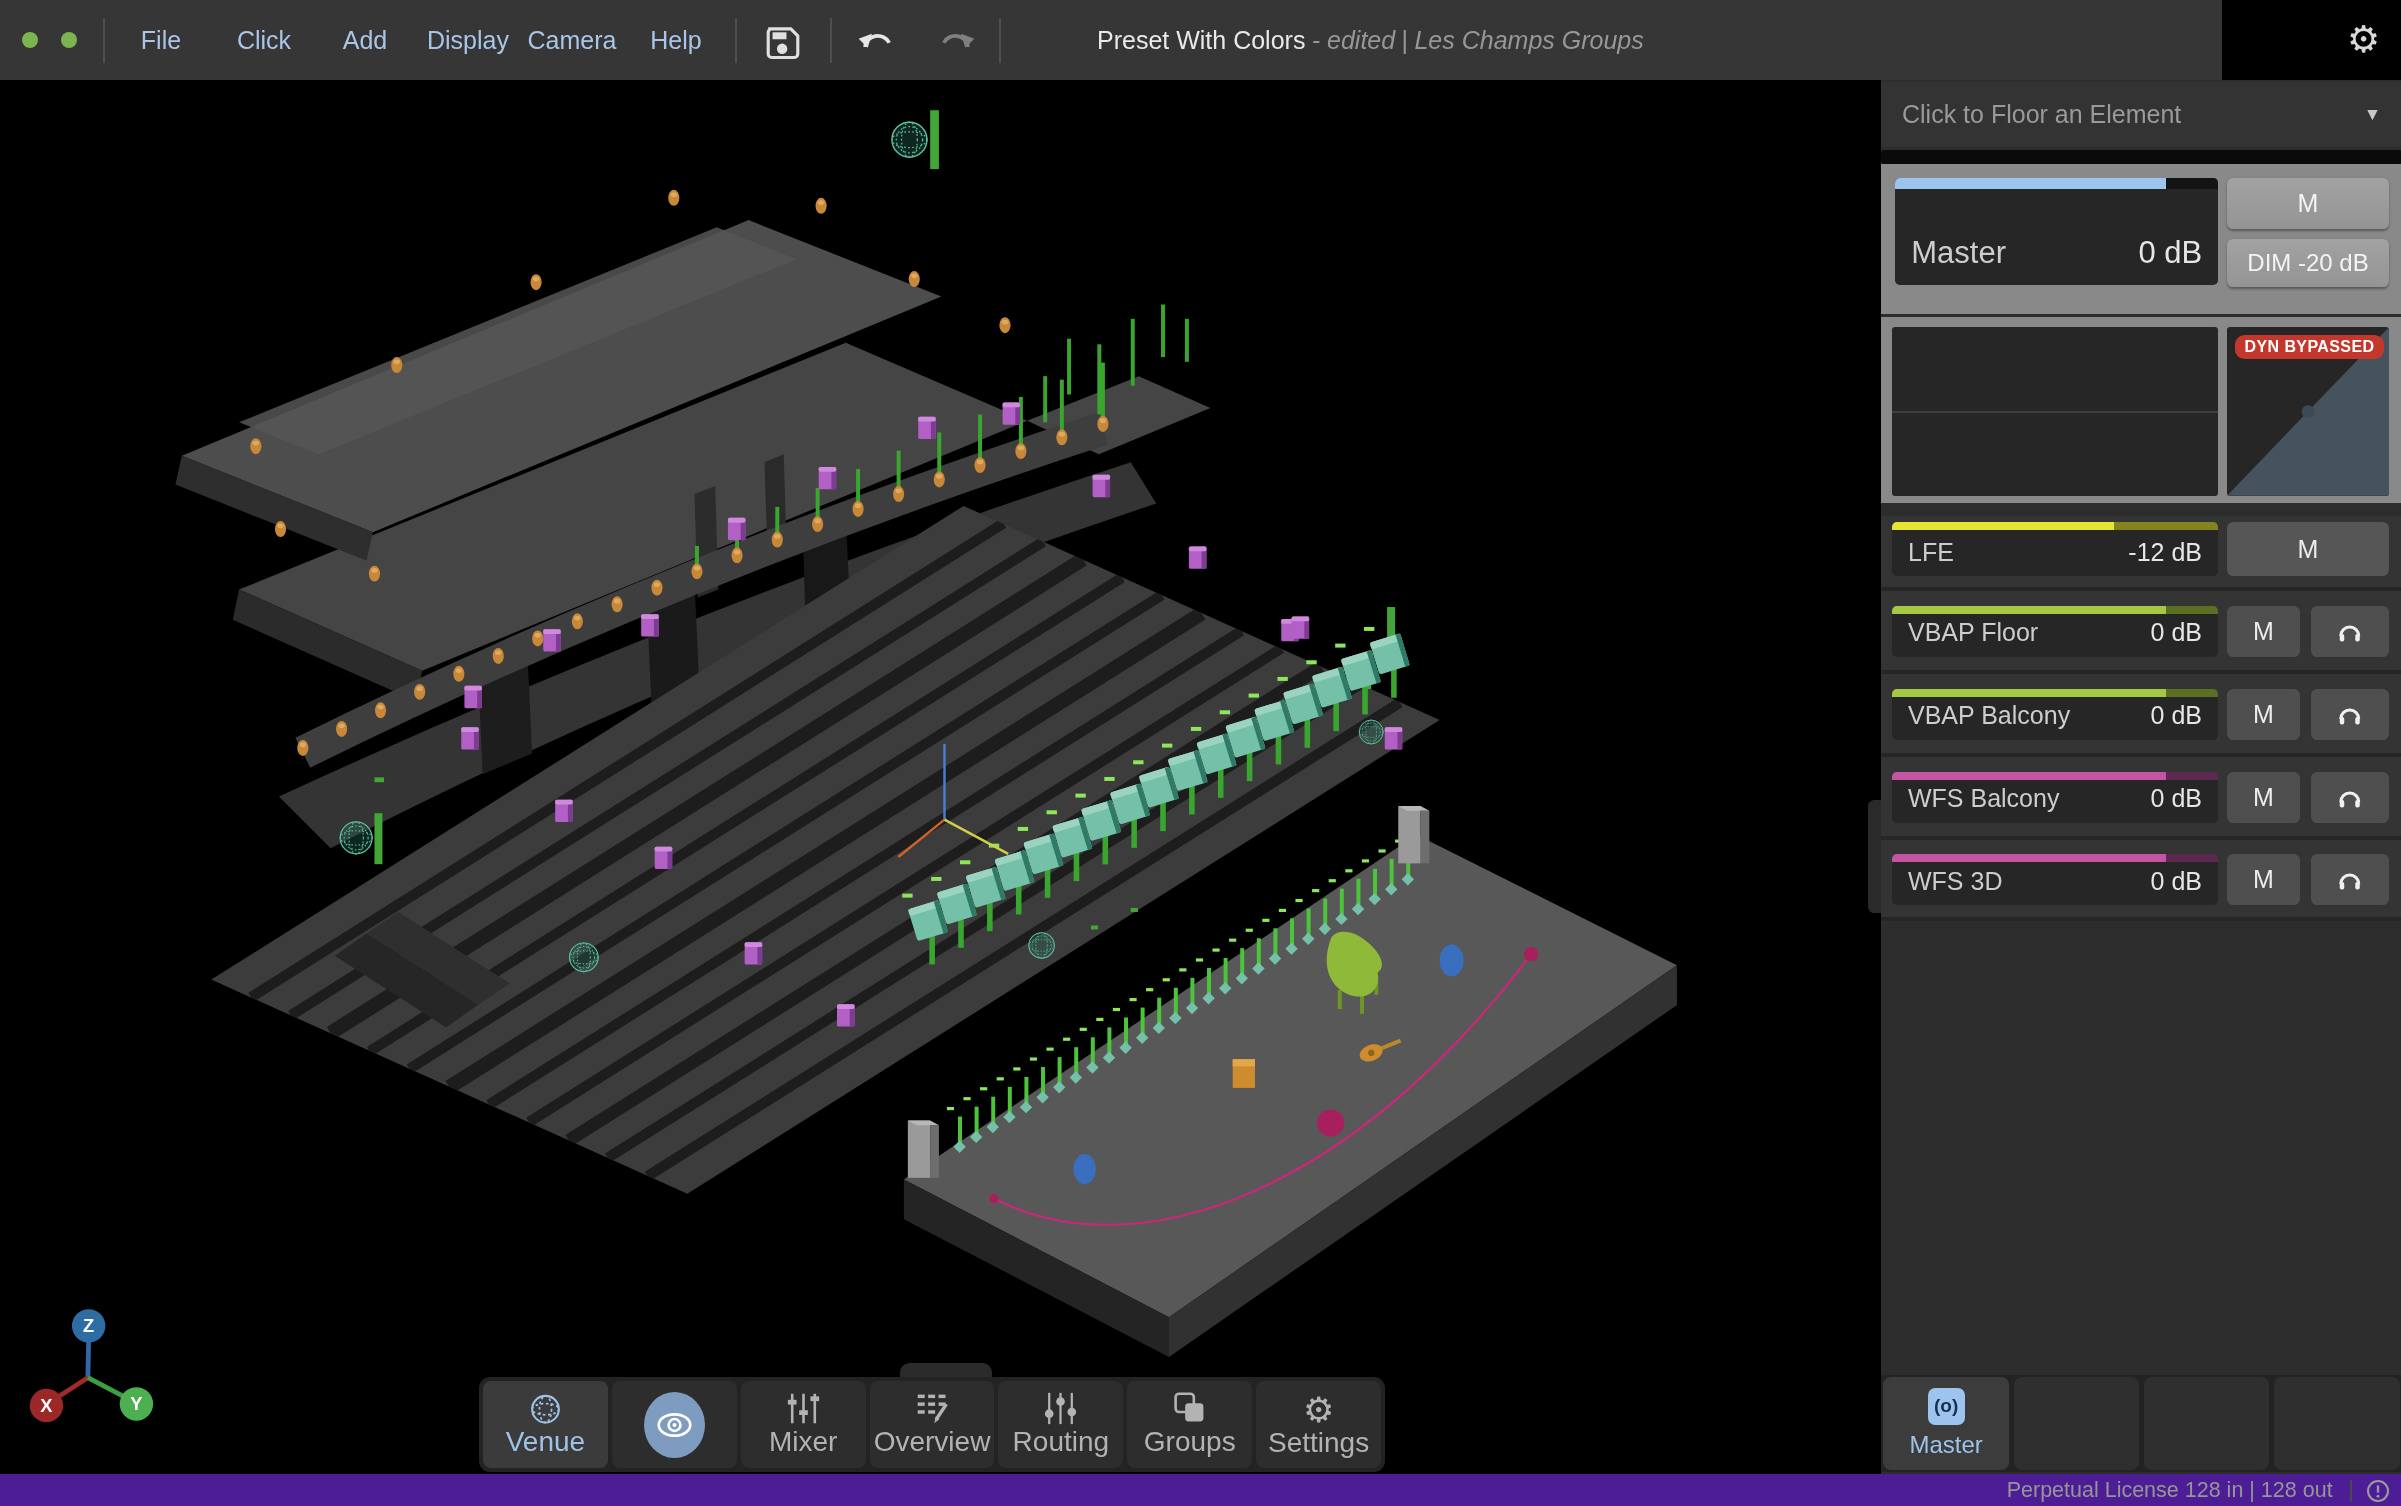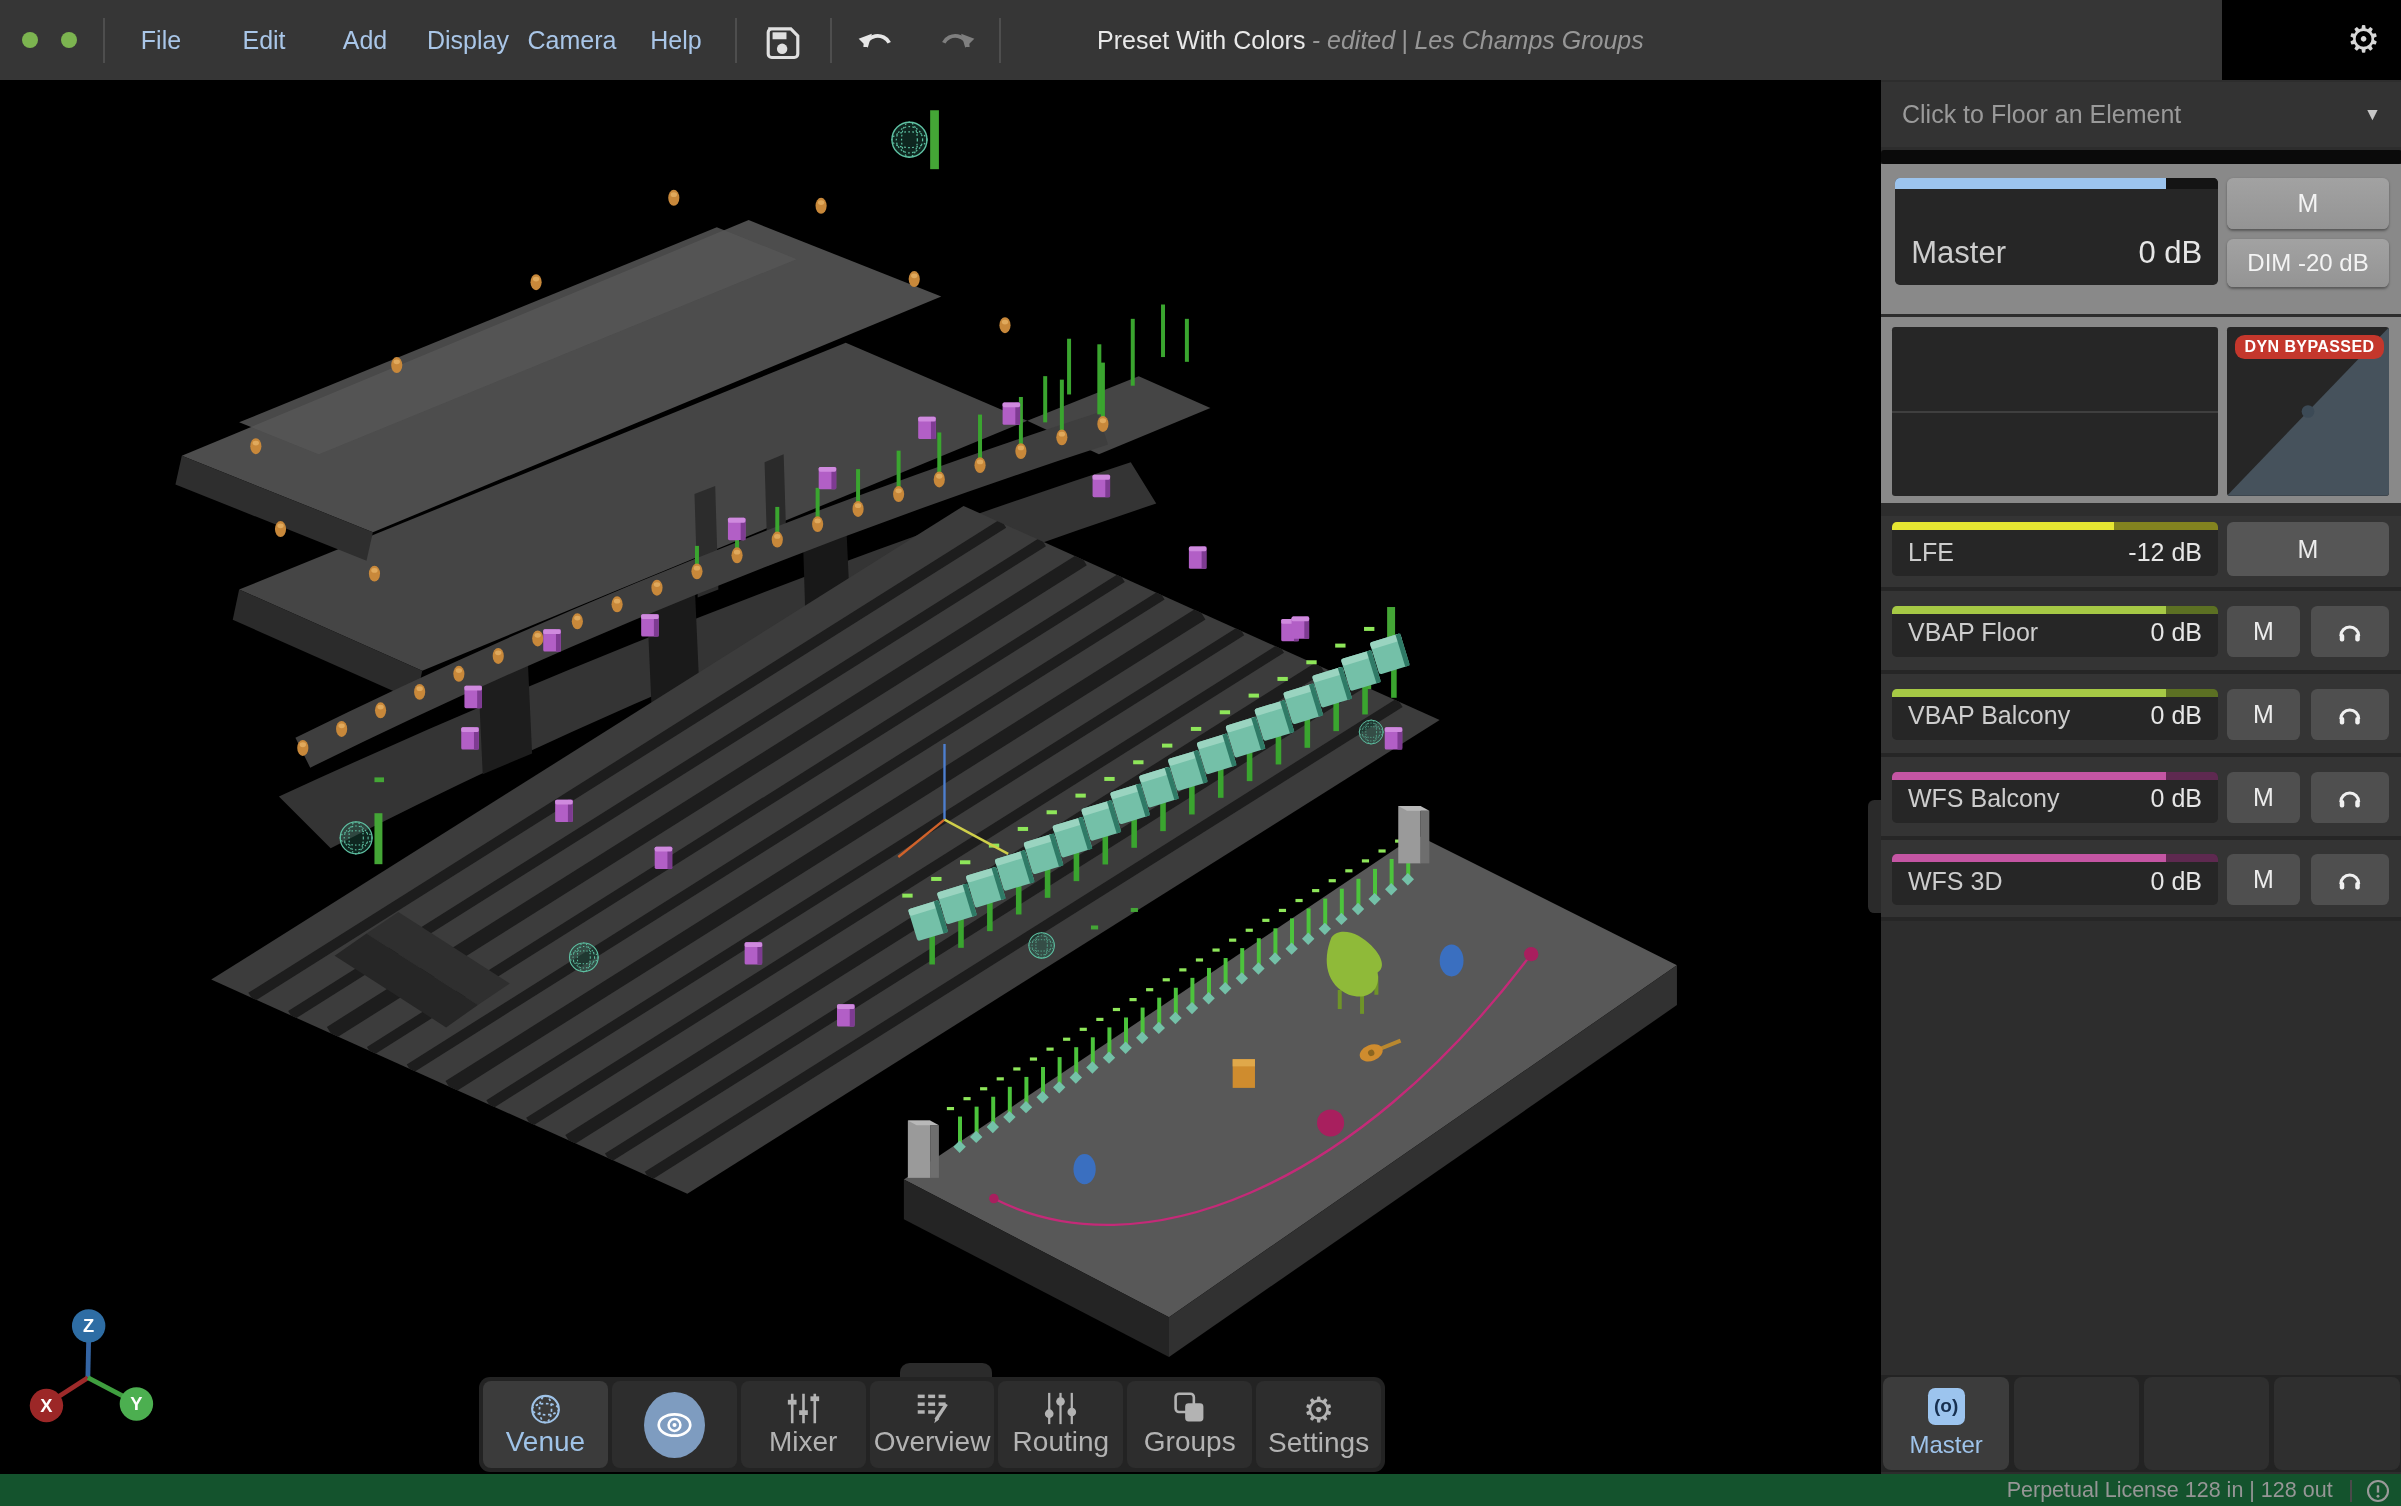--- a/index.html
+++ b/index.html
@@ -67,21 +67,21 @@
   .toolbar { position:absolute; left:479px; top:1377px; width:906px; height:95px; background:#232323;
     border-radius:11px; display:flex; gap:4px; padding:4px; z-index:26; }
   .tbtn { flex:1; background:#2d2d2d; border-radius:8px; display:flex; flex-direction:column; align-items:center;
     justify-content:space-between; padding:11px 0 9.6px; }
   .tbtn.active { background:#3b3b3b; }
   .tbtn .lbl { color:#b3b3b3; font-size:28px; }
   .tbtn.active .lbl { color:#9fc3e8; }
   .eye-ellipse { width:61px; height:75px; background:#7e9cc0; border-radius:50%; display:flex; align-items:center; justify-content:center; }
 
   
-  .statusbar { position:absolute; left:0; top:1474px; width:2401px; height:33px; background:#14532d; z-index:28;
+  .statusbar { position:absolute; left:0; top:1474px; width:2401px; height:33px; background:#4c1d95; z-index:28;
     display:flex; align-items:center; justify-content:flex-end; }
   .status-text { color:#969696; font-size:21.5px; margin-right:17.5px; }
   .status-sep { width:1.6px; height:22px; background:#4a4a4a; margin-right:14.3px; }
   .status-icon { margin-right:11px; width:24px; height:24px; }
 
   
   .f-slab { fill:#4d4d4d; } .f-slab2 { fill:#454545; } .f-slabL { fill:#565656; }
   .f-front { fill:#2e2e2e; } .f-front2 { fill:#2b2b2b; }
   .f-floor { fill:var(--pal-floor); } .s-stripe { stroke:var(--pal-floorStripe); fill:none; }
   .band-ribbon { fill:none; stroke:#3e3e3e; stroke-width:42; }
@@ -105,21 +105,21 @@
   .giz-txt { fill:#ffffff; font-size:23px; font-weight:bold; font-family:"Liberation Sans",sans-serif; text-anchor:middle; }
 </style>
 </head>
 <body>
 
 <div class="menubar">
   <div class="traffic dot1"></div>
   <div class="traffic dot2"></div>
   <div class="msep" style="left:103px"></div>
   <span class="menu-item" style="left:161px">File</span>
-  <span class="menu-item" style="left:264px">Edit</span>
+  <span class="menu-item" style="left:264px">Click</span>
   <span class="menu-item" style="left:365px">Add</span>
   <span class="menu-item" style="left:468px">Display</span>
   <span class="menu-item" style="left:572px">Camera</span>
   <span class="menu-item" style="left:676px">Help</span>
   <div class="msep" style="left:735px"></div>
   <svg class="tb-icon" style="left:763px" width="40" height="40" viewBox="0 0 44 46">
     <path d="M5,9 h26 l8,8 v21 a4,4 0 0 1 -4,4 h-26 a4,4 0 0 1 -4,-4 v-25 a4,4 0 0 1 4,-4 z" fill="none" stroke="#e0e0e0" stroke-width="3.6"></path>
     <rect x="10" y="13" width="16" height="8" fill="#e0e0e0"></rect>
     <circle cx="21" cy="32" r="6" fill="#e0e0e0"></circle>
   </svg>

